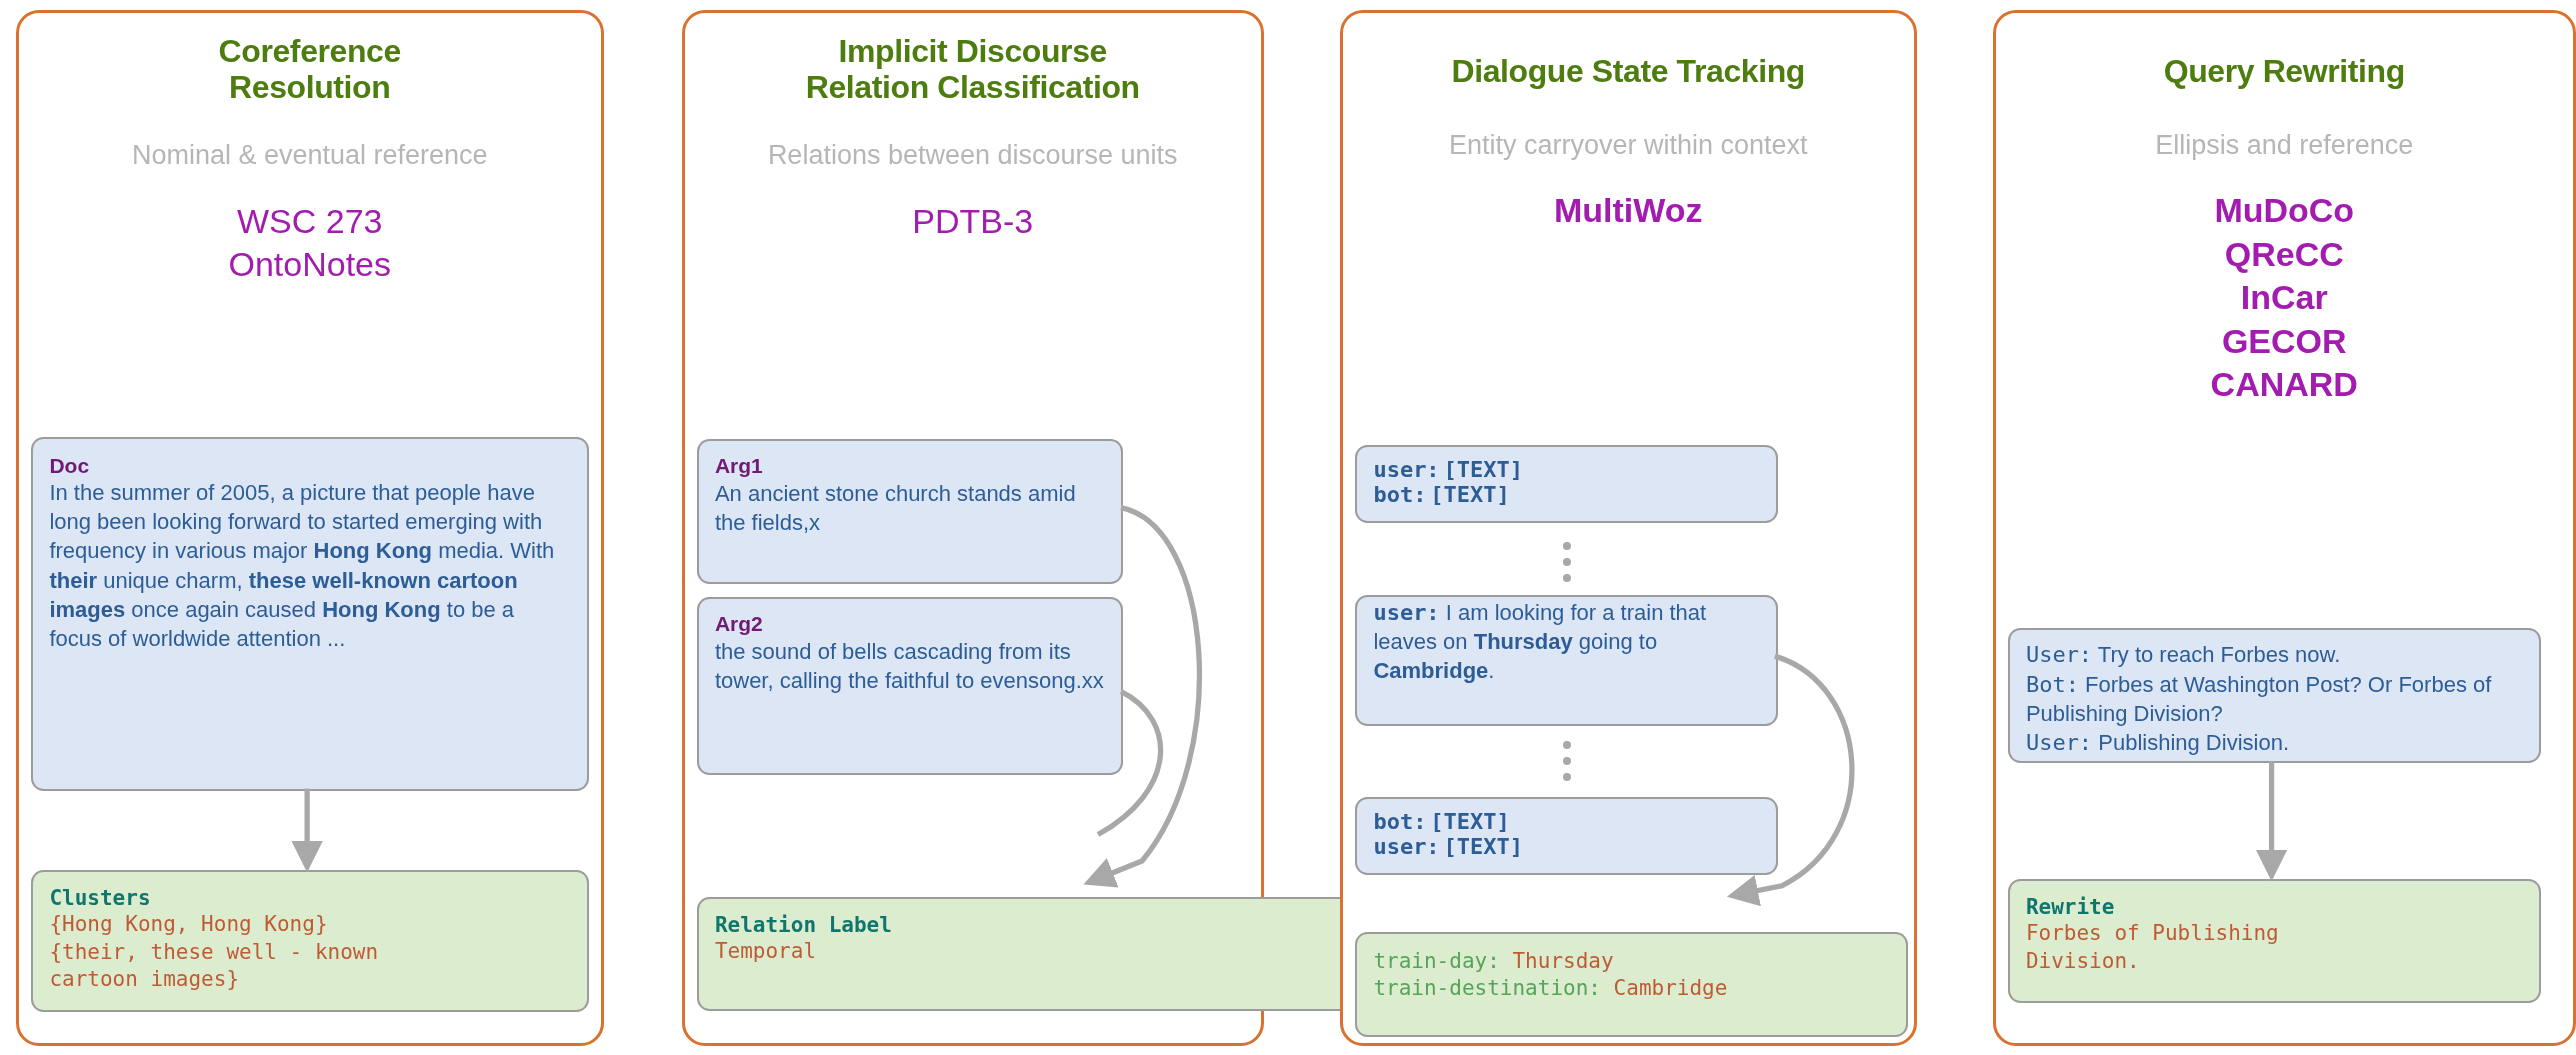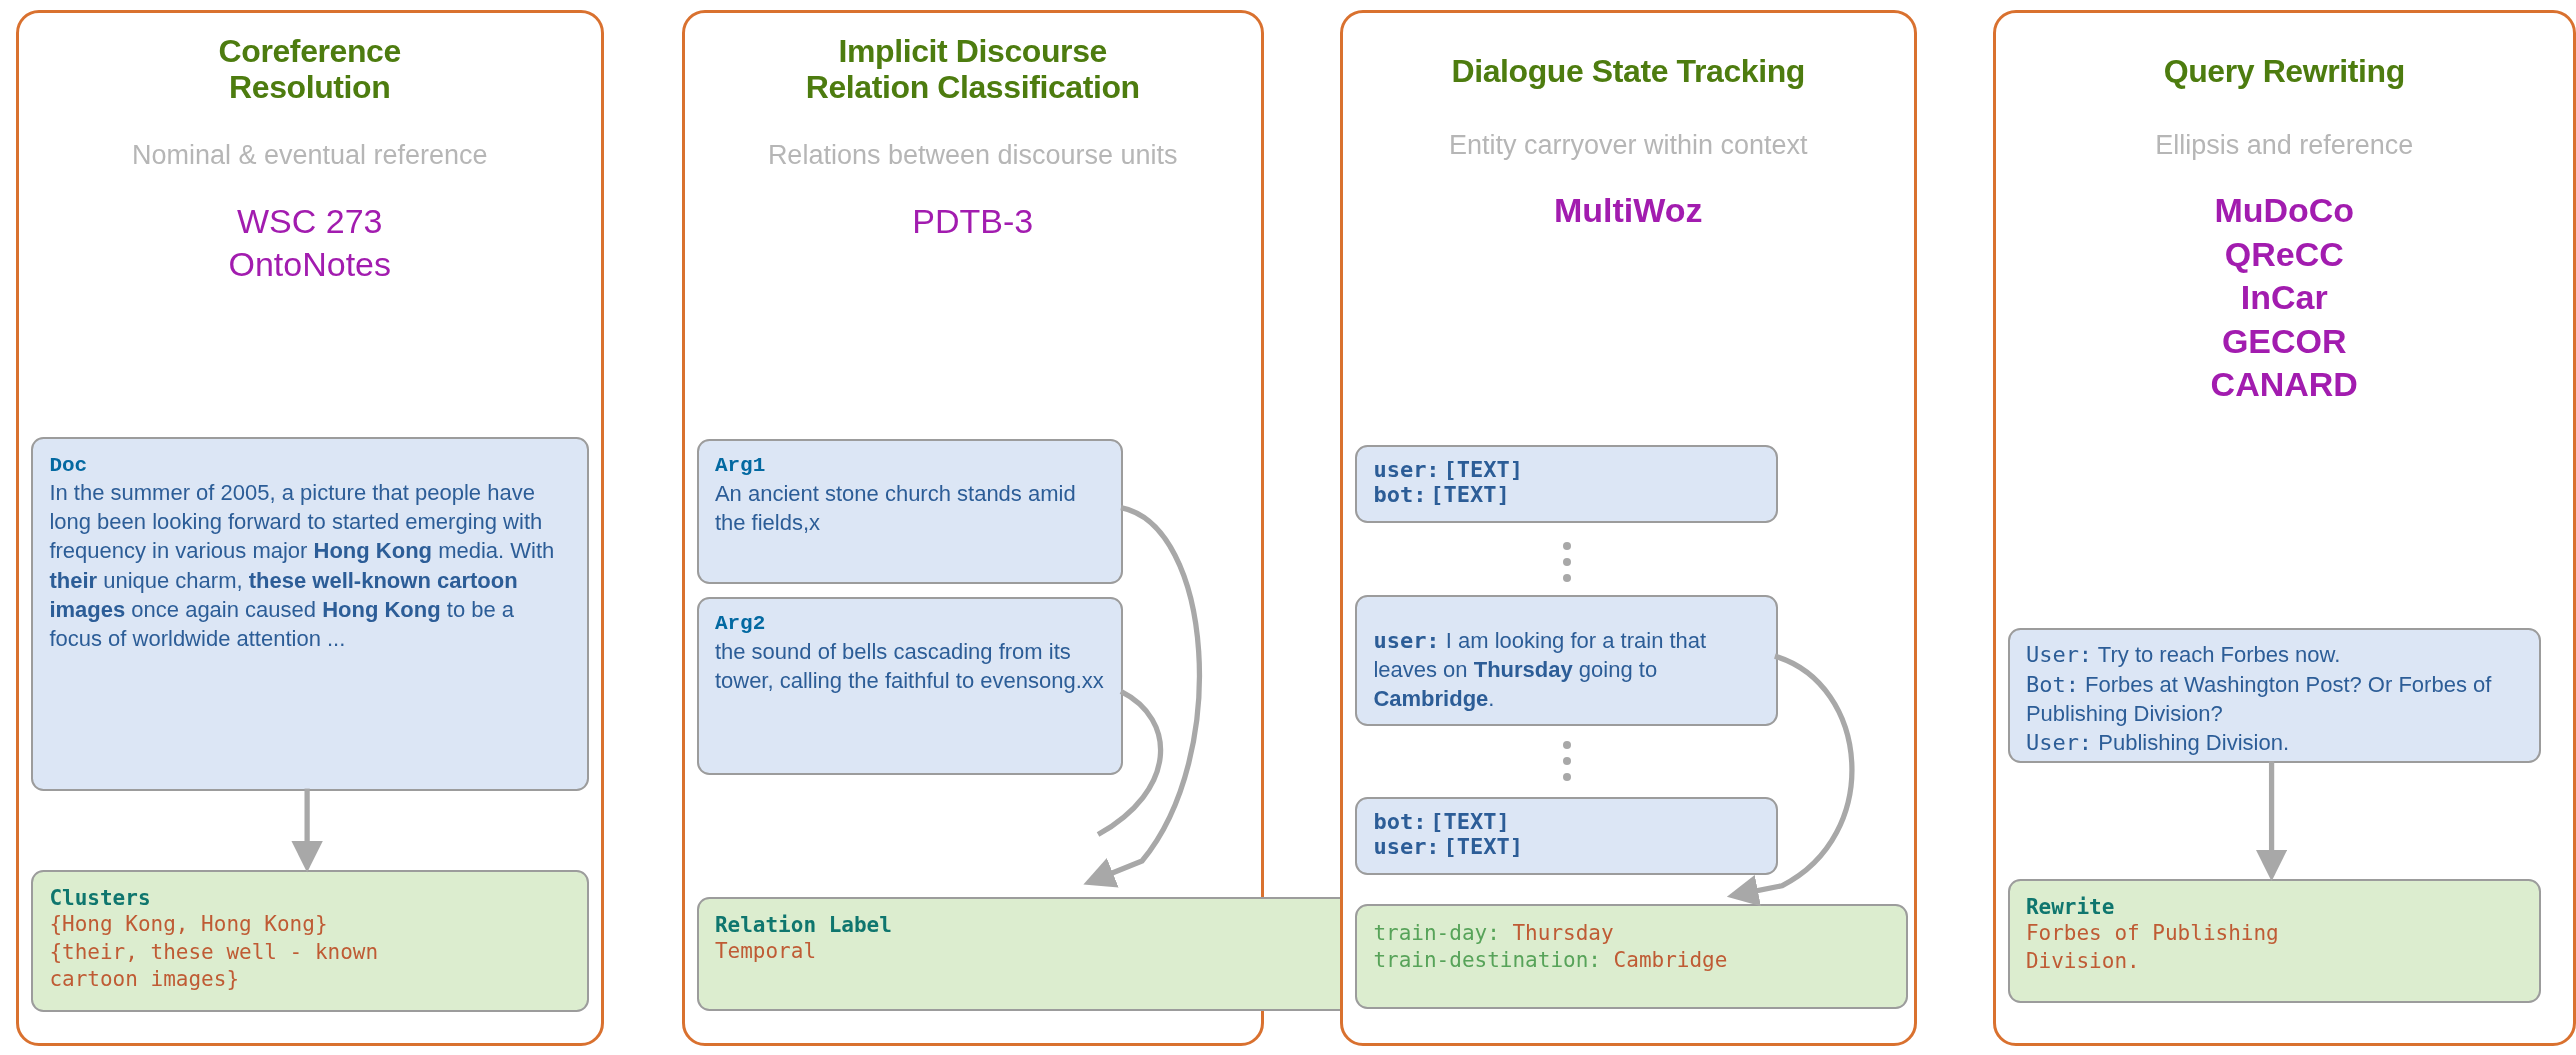--- a/index.html
+++ b/index.html
@@ -74,24 +74,24 @@
   .bluebox, .greenbox {
     position: absolute;
     border: 2.7px solid #9c9c9c;
     border-radius: 12.4px;
     box-sizing: border-box;
   }
   .bluebox { background: #dce6f5; }
   .greenbox { background: #dcedcf; }
 
   .mono-label {
-    font-family: Liberation Mono, monospace;
+    font-family: Liberation Sans, sans-serif;
     font-weight: bold;
     font-size: 21px;
-    color: #0369a1;
+    color: #701a75;
     line-height: 1.22;
   }
   .sans-body {
     font-family: "Liberation Sans", sans-serif;
     font-size: 22px;
     color: #2c5d97;
     line-height: 1.32;
   }
 
   .green-label {
@@ -241,21 +241,21 @@
         <span class="speaker-bold">[TEXT]</span>
       </div>
     </div>
 
     <div class="ellipsis-dots" style="left:220px; top:529px;">
       <i></i>
         <i></i>
         <i></i>
     </div>
 
-    <div class="bluebox" style="left:12.4px; top:582px; width:423px; height:131px; padding:29px 16px;">
+    <div class="bluebox" style="left:12.4px; top:582px; width:423px; height:131px; padding:1px 16px;">
       <div class="sans-body">
         <span class="speaker-bold">user:</span><span id="dst-turn2-rich"><span>  I am looking for a train that leaves on </span><span style="font-weight: bold;">Thursday</span><span> going to </span><span style="font-weight: bold;">Cambridge</span><span>.</span></span>
       </div>
     </div>
 
     <div class="ellipsis-dots" style="left:220px; top:728px;">
       <i></i>
         <i></i>
         <i></i>
     </div>
@@ -264,21 +264,21 @@
       <div>
         <span class="speaker-bold">bot:</span>
         <span class="speaker-bold">[TEXT]</span>
       </div>
       <div>
         <span class="speaker-bold">user:</span>
         <span class="speaker-bold">[TEXT]</span>
       </div>
     </div>
 
-    <div class="greenbox" style="left:12.4px; top:891px; width:553px; height:105px; padding:14px 16px;">
+    <div class="greenbox" style="left:12.4px; top:919px; width:553px; height:105px; padding:14px 16px;">
       <div>
         <span class="green-mono">train-day:</span><span class="orange-mono" style="display:inline"> Thursday</span>
       </div>
       <div>
         <span class="green-mono">train-destination:</span><span class="orange-mono" style="display:inline"> Cambridge</span>
       </div>
     </div>
 
     <svg class="arrows" viewBox="0 0 650 1166" preserveAspectRatio="none">
       <defs>

